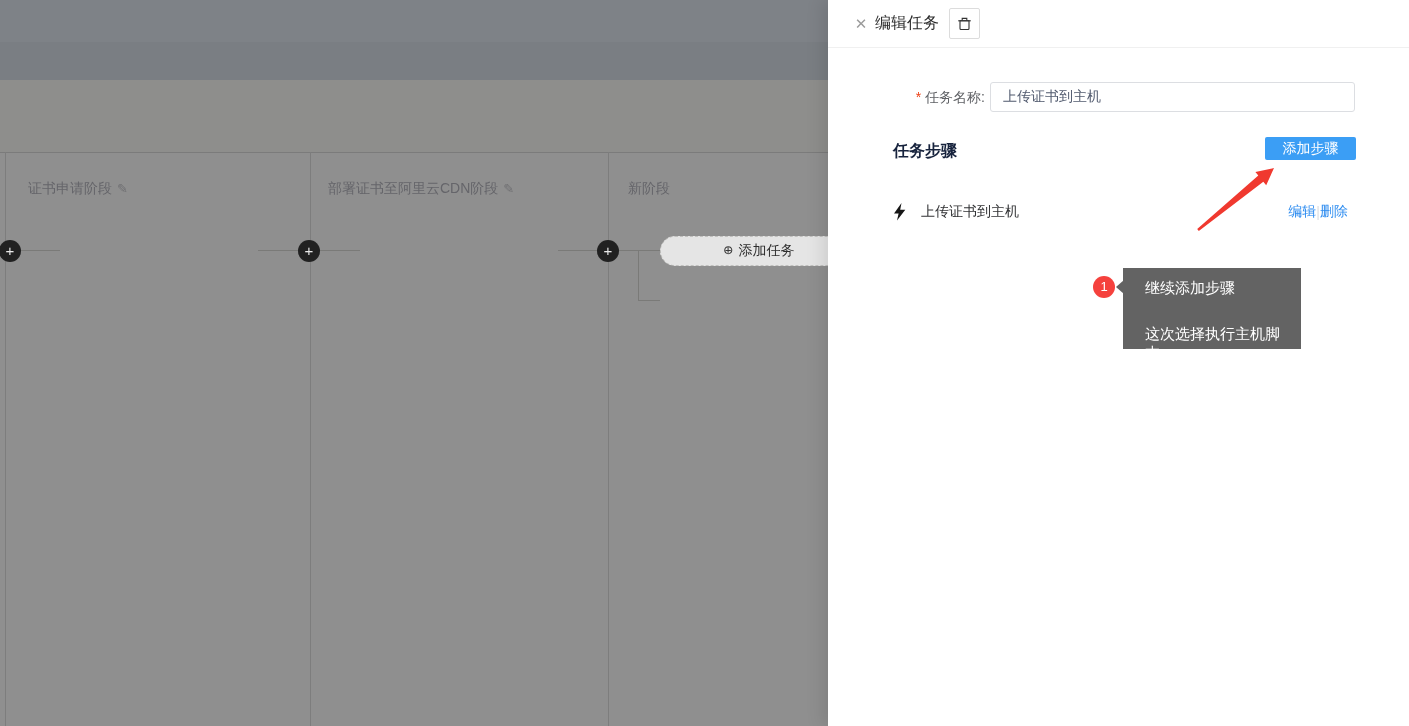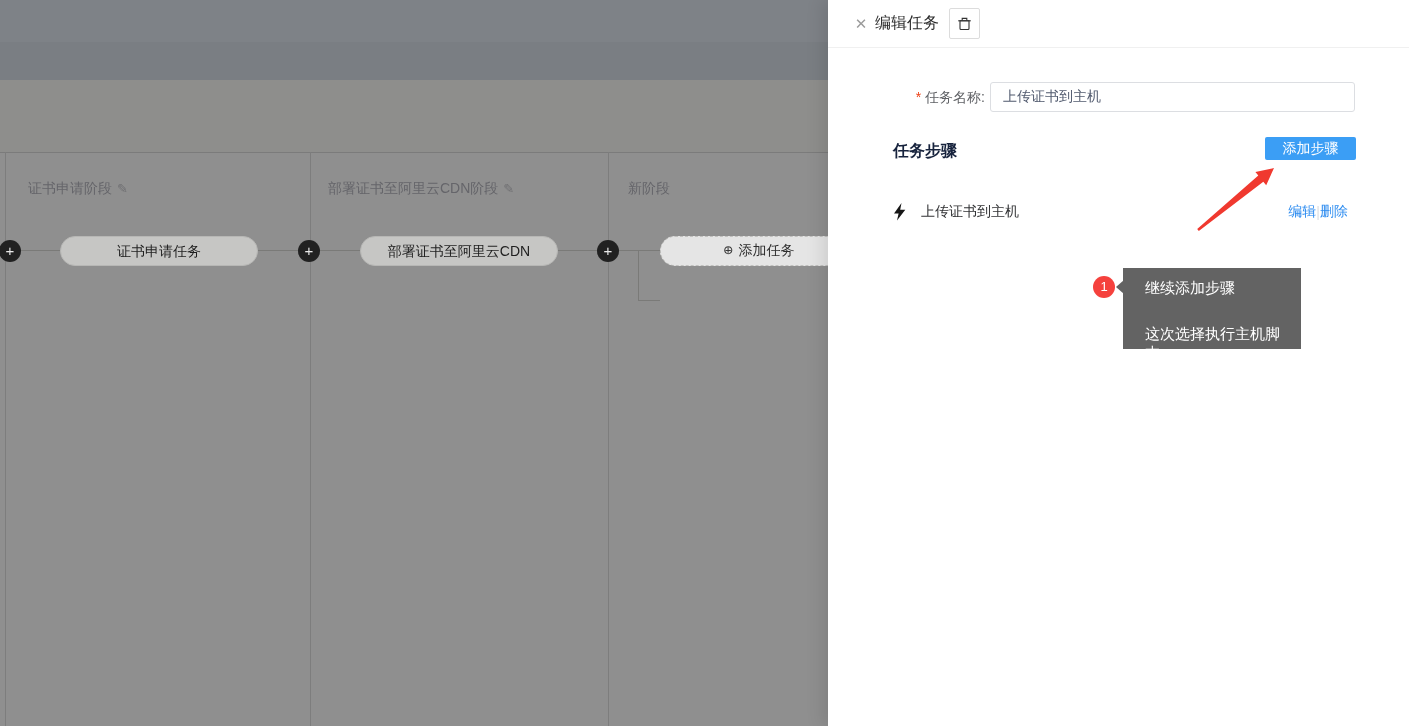--- a/index.html
+++ b/index.html
@@ -80,22 +80,20 @@
   <div class="cline" style="left:0;top:250px;width:60px;height:1px"></div>
   <div class="cline" style="left:258px;top:250px;width:102px;height:1px"></div>
   <div class="cline" style="left:558px;top:250px;width:102px;height:1px"></div>
   <div class="cline" style="left:638px;top:250px;width:1px;height:51px"></div>
   <div class="cline" style="left:638px;top:300px;width:22px;height:1px"></div>
 
   <div class="plus-btn" style="left:-1px;top:240px"><span>+</span></div>
   <div class="plus-btn" style="left:298px;top:240px"><span>+</span></div>
   <div class="plus-btn" style="left:597px;top:240px"><span>+</span></div>
 
-  <div class="pill solid" style="left:60px;top:236px">证书申请任务</div>
-  <div class="pill solid" style="left:360px;top:236px">部署证书至阿里云CDN</div>
   <div class="pill dashed" style="left:660px;top:236px"><span class="oplus">⊕</span><span>添加任务</span></div>
 </div>
 
 <div class="drawer">
   <div class="drawer-header">
     <div class="close-x">✕</div>
     <div class="drawer-title">编辑任务</div>
     <div class="trash-btn">
       <svg width="15" height="16" viewBox="0 0 15 16">
         <path d="M4 13.5 h7 a1 1 0 0 0 1-1 V4.8 H3 v7.7 a1 1 0 0 0 1 1 Z" fill="none" stroke="#333" stroke-width="1.1"></path>

